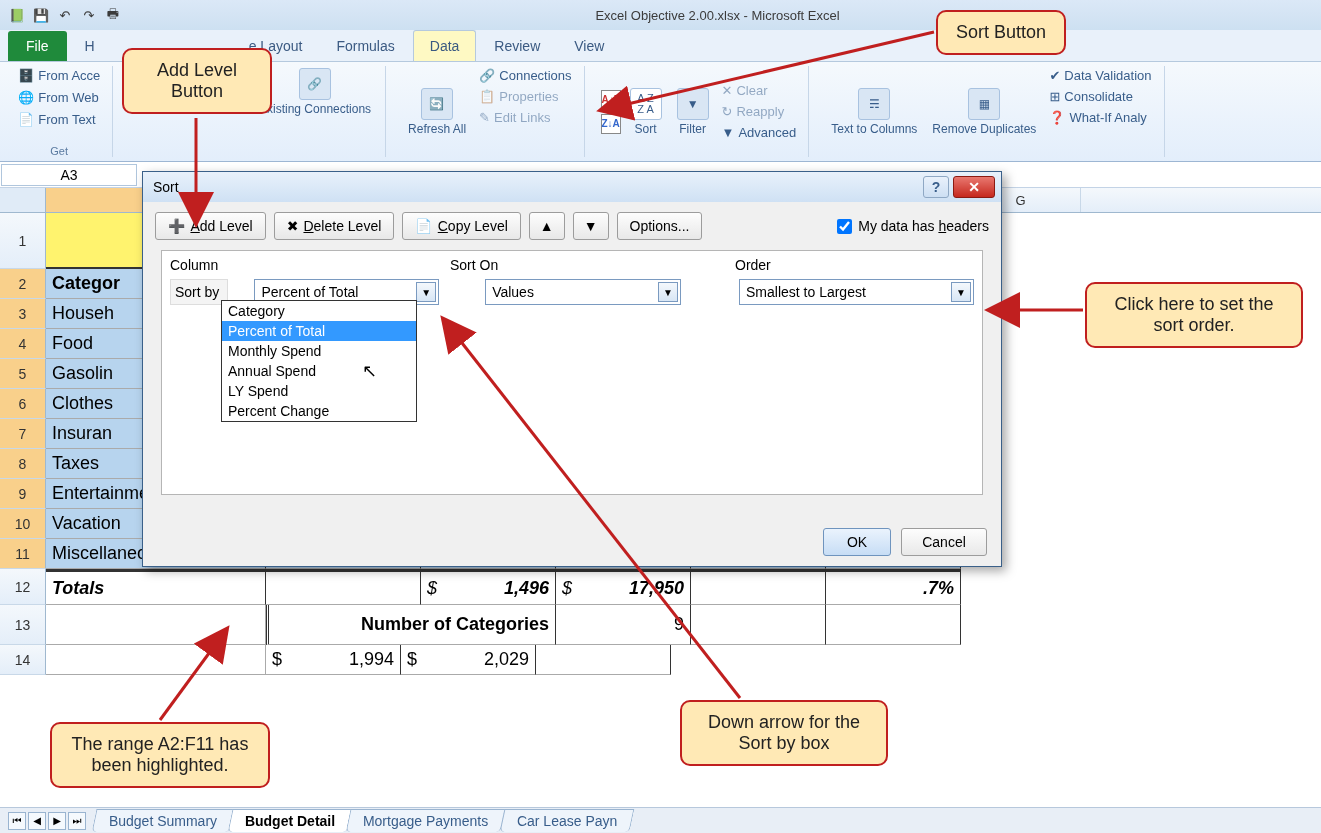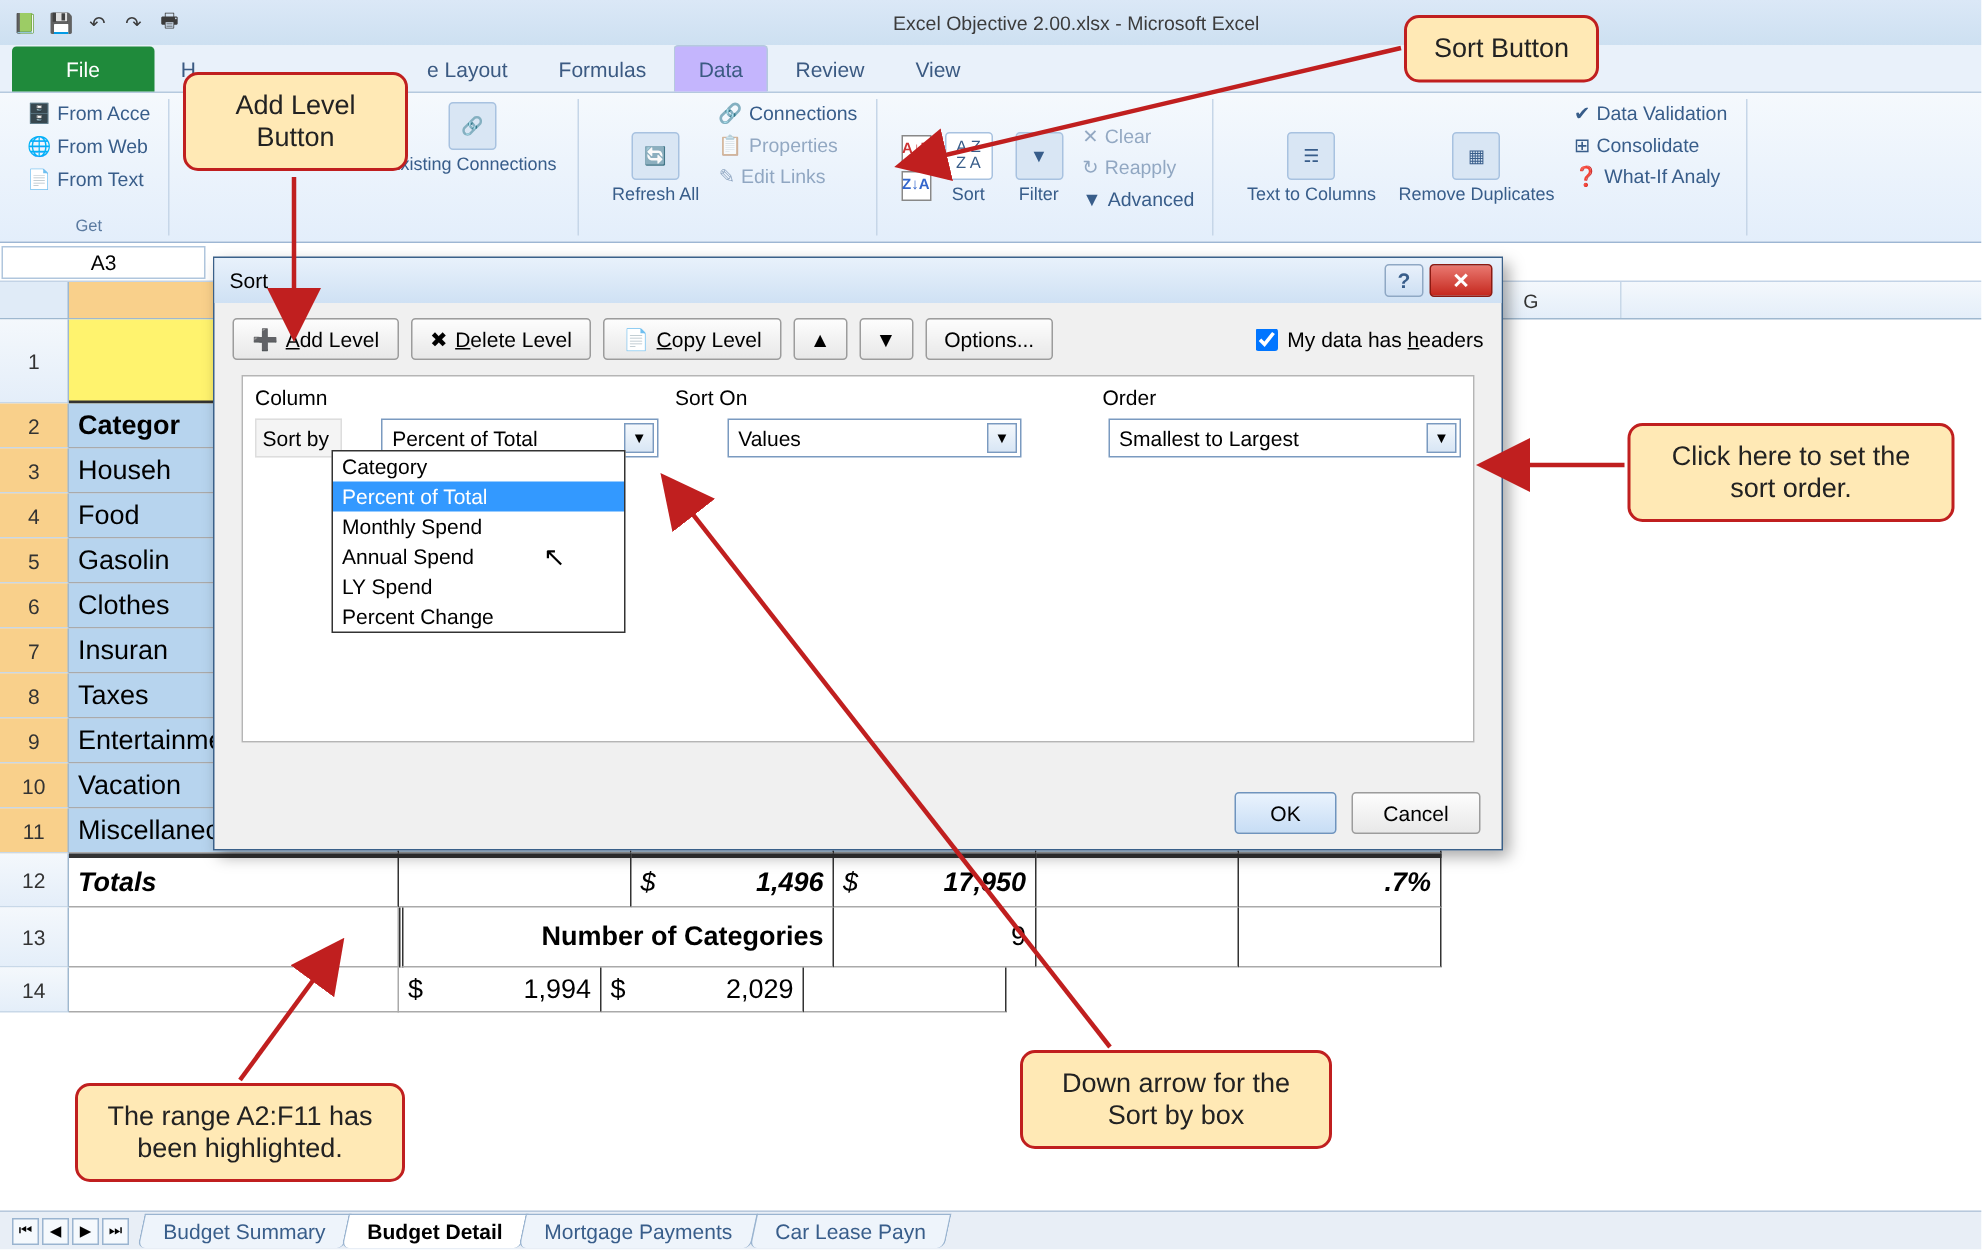--- a/index.html
+++ b/index.html
@@ -6,23 +6,23 @@
 body { background: #fff; width: 1321px; height: 833px; position: relative; overflow: hidden; font-size: 13px; }
 
 
 .titlebar { height: 30px; background: linear-gradient(#dbe8f7,#cde0f1); display: flex; align-items: center; padding: 0 8px; font-size: 13px; color: #3b3b3b; }
 .qat { display: flex; gap: 6px; align-items: center; }
 .qat .icon { width: 18px; height: 18px; display: inline-flex; align-items: center; justify-content: center; }
 .title-text { flex: 1; text-align: center; }
 
 
 .ribbon-tabs { height: 32px; background: #e9f1fa; display: flex; align-items: flex-end; padding-left: 8px; gap: 2px; border-bottom: 1px solid #b5c9de; }
-.file-tab { background: #1f8a3b; color: #fff; padding: 7px 36px; font-size: 14px; border-radius: 3px 3px 0 0; }
+.file-tab { background: #1f8a3b; color: #fff; padding: 7px 18px; font-size: 14px; border-radius: 3px 3px 0 0; }
 .ribbon-tab { padding: 7px 16px; font-size: 14px; color: #3b5a82; cursor: pointer; }
-.ribbon-tab.active { background: #c4b5fd; border: 1px solid #b5c9de; border-bottom: none; border-radius: 3px 3px 0 0; }
+.ribbon-tab.active { background: #fef9c3; border: 1px solid #b5c9de; border-bottom: none; border-radius: 3px 3px 0 0; }
 
 
 .ribbon-body { height: 100px; background: linear-gradient(#f5f9fd,#e3eefb); border-bottom: 1px solid #9db6d3; display: flex; padding: 4px 6px; gap: 8px; position: relative; }
 .ribbon-group { display: flex; flex-direction: column; gap: 3px; border-right: 1px solid #c6d6e8; padding: 0 8px; }
 .ribbon-btn-sm { display: flex; align-items: center; gap: 4px; font-size: 13px; color: #385d8a; padding: 2px 4px; cursor: pointer; }
 .ribbon-btn-lg { display: flex; flex-direction: column; align-items: center; justify-content: center; gap: 2px; font-size: 12px; color: #385d8a; padding: 2px 6px; cursor: pointer; text-align: center; }
 .ribbon-btn-lg .big-icon { width: 32px; height: 32px; background: #d9e6f4; border: 1px solid #a8c2e0; border-radius: 3px; display:flex;align-items:center;justify-content:center; }
 .group-label { font-size: 11px; color: #5a7aa0; text-align: center; margin-top: auto; }
 
 .sort-icon { width:20px;height:20px;border:1px solid #888;display:inline-flex;align-items:center;justify-content:center;font-size:10px;font-weight:bold;background:#fff; }

